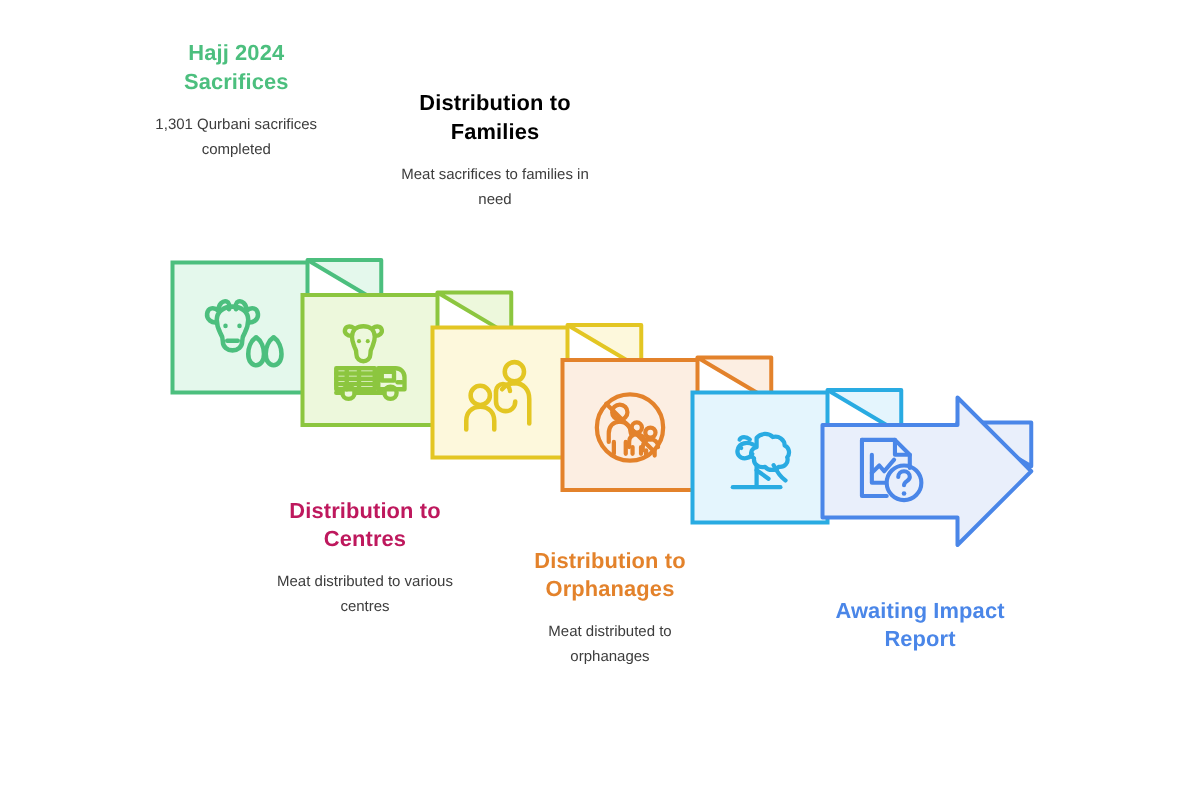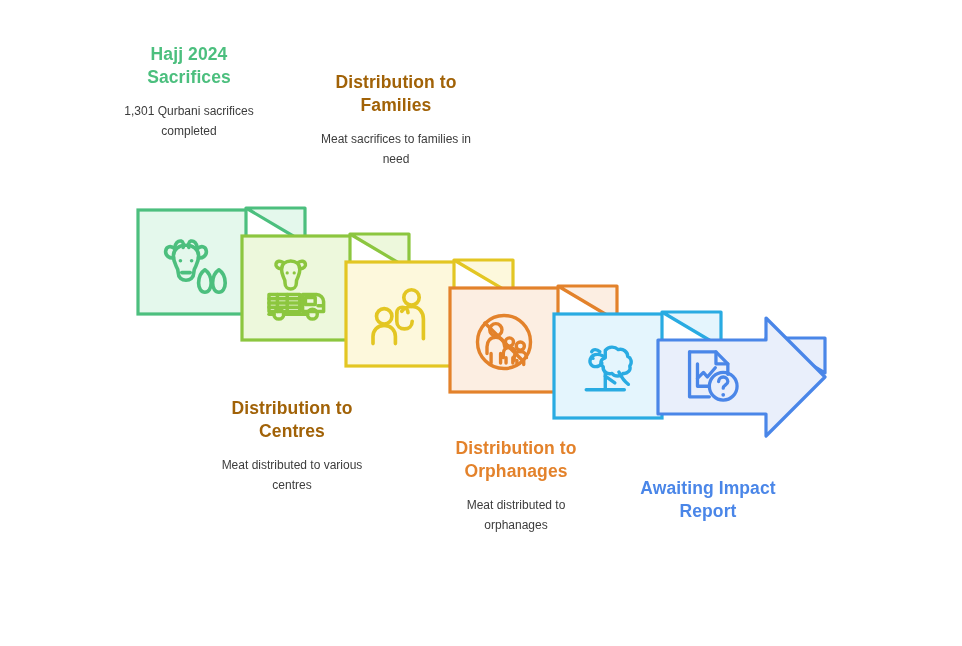--- a/index.html
+++ b/index.html
@@ -40,27 +40,27 @@
   .label-desc {
     font-size: 12px;
     font-weight: normal;
     line-height: 20px;
     color: #3c3c3c;
     margin: 0;
     padding-top: 12px;
   }
 
   
-  #lbl-0 { left: 114px;  top: 31px;  width: 150px; margin-top: 12px; }
+  #lbl-0 { left: 114px;  top: 31px;  width: 150px; }
   #lbl-1 { left: 320px;  top: 71px;  width: 152px; }
   #lbl-2 { left: 528px;  top: 91px;  width: 152px; }
   
   #lbl-3 { left: 216px;  top: 397px; width: 152px; }
-  #lbl-4 { left: 440px;  top: 437px; width: 152px; }
-  #lbl-5 { left: 632px;  top: 477px; width: 152px; }
+  #lbl-4 { left: 412px;  top: 437px; width: 152px; }
+  #lbl-5 { left: 660px;  top: 477px; width: 152px; }
 
   .svg-stage {
     position: absolute;
     left: 0;
     top: 0;
     width: 962px;
     height: 646px;
     pointer-events: none;
   }
   .svg-stage .hit { pointer-events: auto; }
@@ -242,27 +242,27 @@
       </g>
     </g>
   </svg>
 
   <div class="label-block" id="lbl-0">
     <p class="label-title" style="color:#4CBF7E">Hajj 2024 Sacrifices</p>
     <p class="label-desc">1,301 Qurbani sacrifices completed</p>
   </div>
 
   <div class="label-block" id="lbl-1">
-    <p class="label-title" style="color:#a16207">Distribution to Families</p>
+    <p class="label-title" style="color:#000000">Distribution to Families</p>
     <p class="label-desc">Meat sacrifices to families in need</p>
   </div>
 
 
   <div class="label-block" id="lbl-3">
-    <p class="label-title" style="color:#a16207">Distribution to Centres</p>
+    <p class="label-title" style="color:#be185d">Distribution to Centres</p>
     <p class="label-desc">Meat distributed to various centres</p>
   </div>
 
   <div class="label-block" id="lbl-4">
     <p class="label-title" style="color:#E3822B">Distribution to Orphanages</p>
     <p class="label-desc">Meat distributed to orphanages</p>
   </div>
 
   <div class="label-block" id="lbl-5">
     <p class="label-title" style="color:#4A86E8">Awaiting Impact Report</p>

